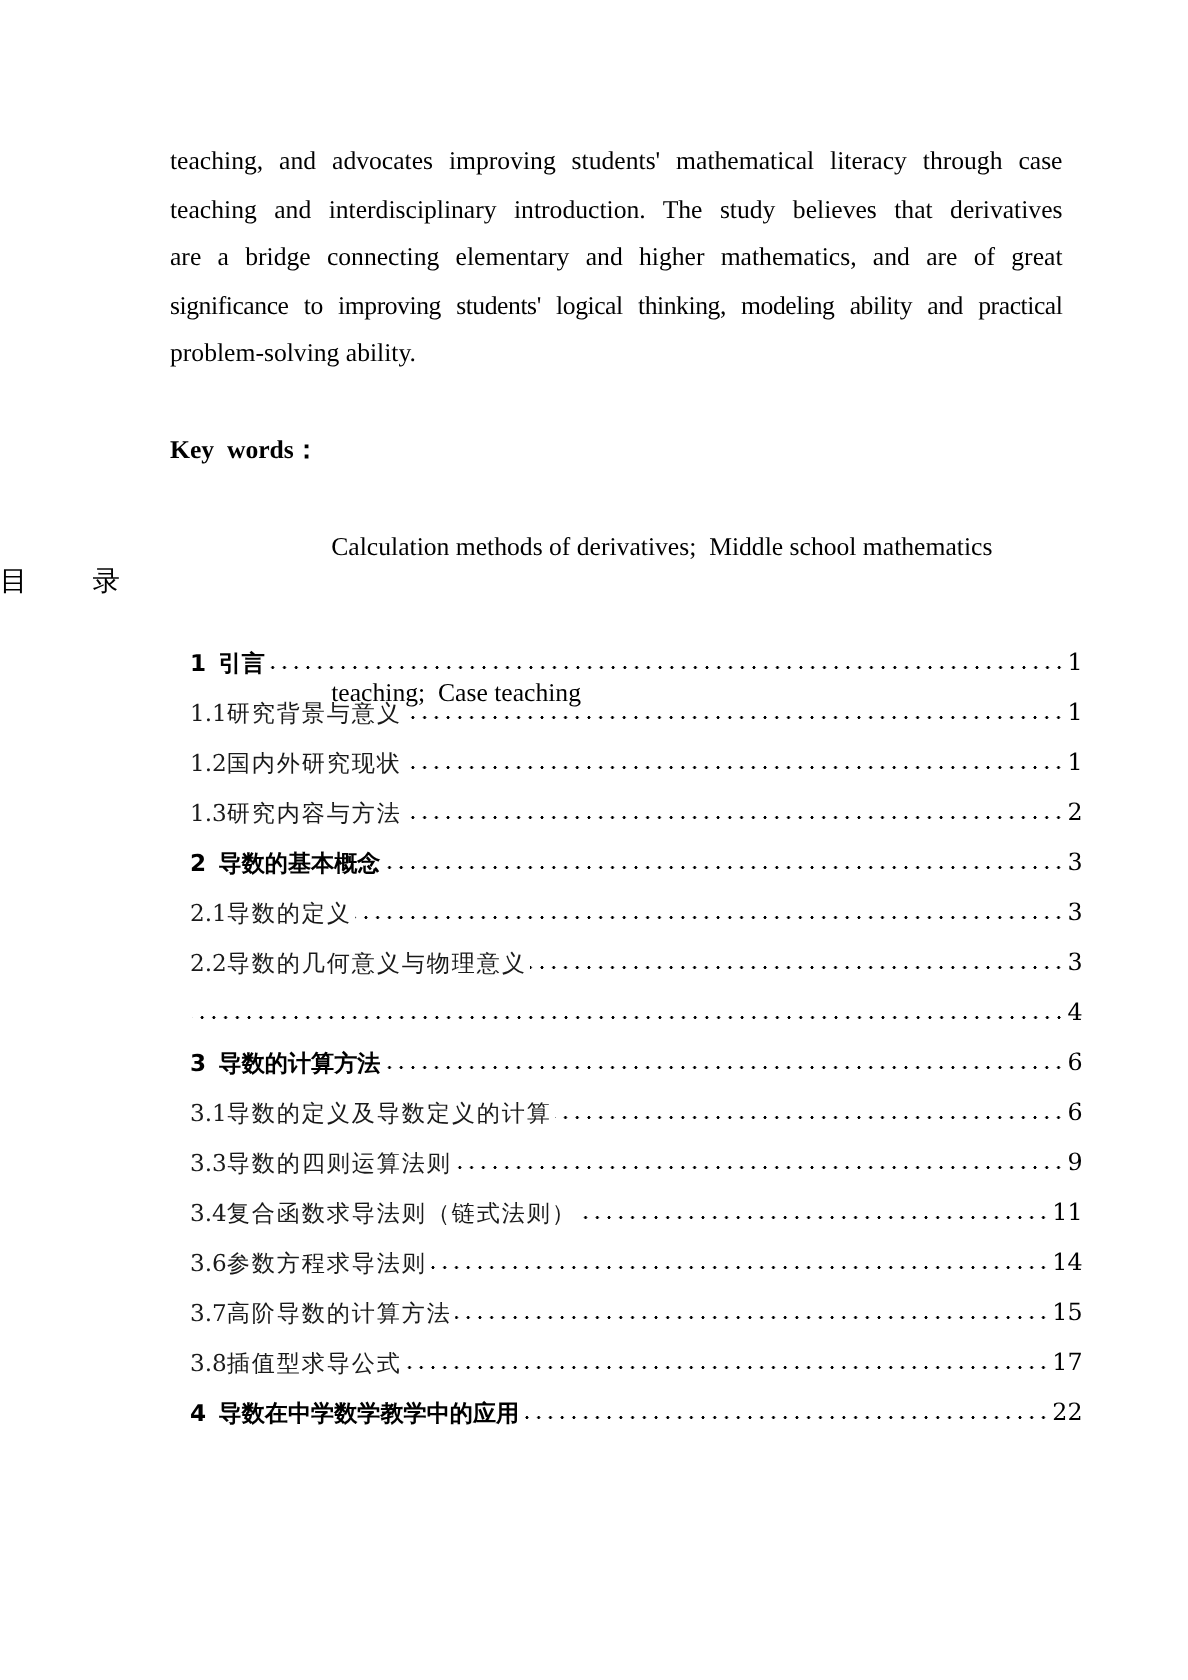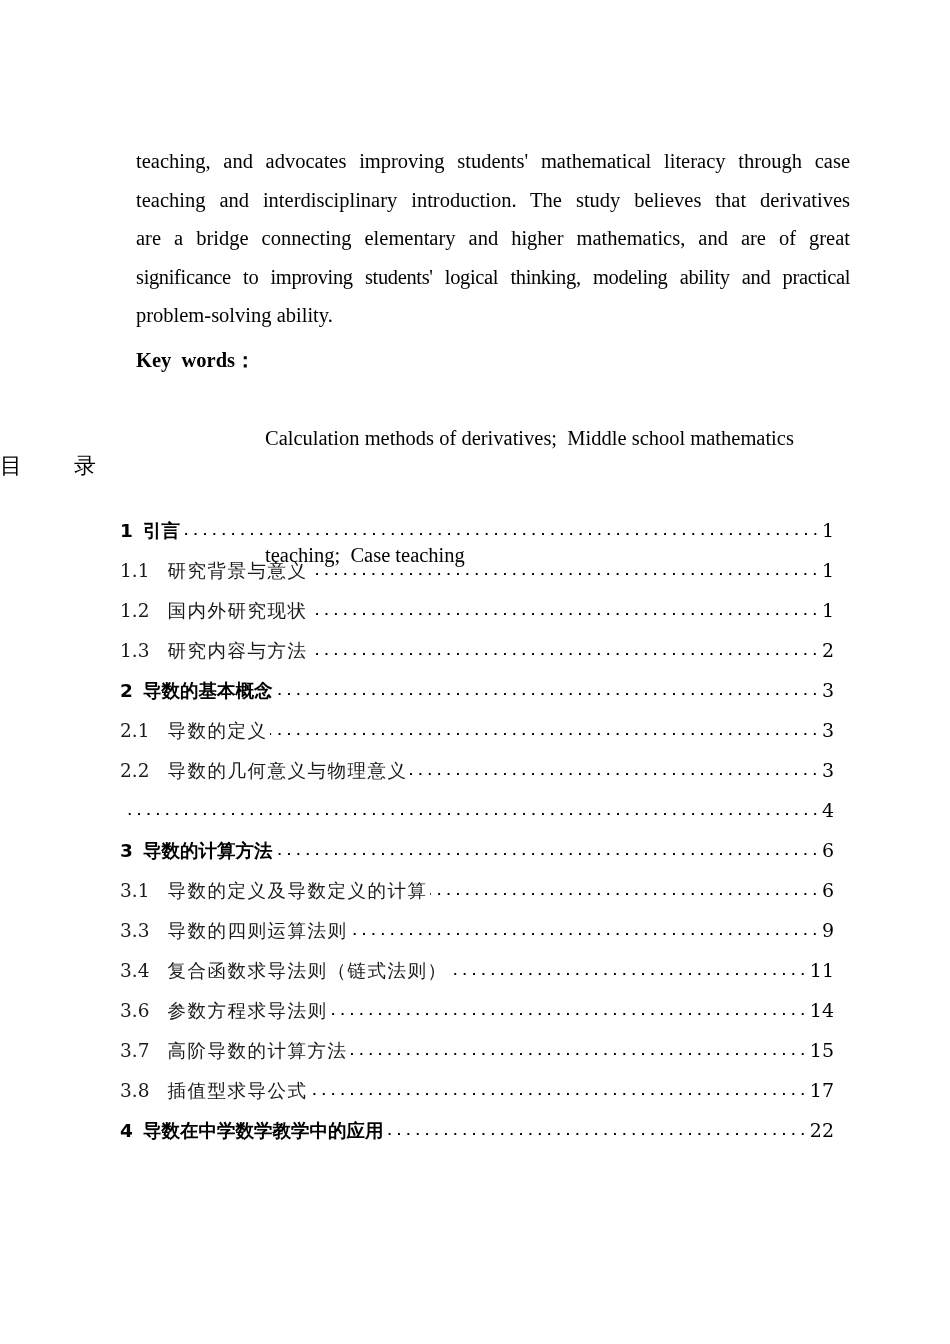--- a/index.html
+++ b/index.html
@@ -2,21 +2,21 @@
 <html><head>
 <meta charset="utf-8">
 <style>
   html, body { margin: 0; padding: 0; background: #ffffff; }
   body { width: 950px; height: 1344px; position: relative; overflow: hidden; color: #000; }
   .page { position: absolute; left: 0; top: 0; width: 950px; height: 1344px; background: #fff; }
 
   .abstract {
     position: absolute; left: 136px; top: 110px; width: 714px;
     font-family: "Liberation Serif", serif; font-size: 20.5px; line-height: 38.5px;
-    text-align: justify; text-align-last: left; margin-top: 32px;
+    text-align: justify; text-align-last: left;
   }
   .abstract .line { display: block; height: 38.5px; white-space: nowrap; text-align: justify; text-align-last: justify; }
   .abstract .line.last { text-align-last: left; }
   .abstract .line.tight { letter-spacing: -0.35px; word-spacing: -1.4px; }
 
   .keywords {
     position: absolute; left: 136px; top: 341px; width: 714px;
     font-family: "Liberation Serif", serif; font-size: 20.5px; line-height: 39px;
   }
   .kw-label { position: absolute; left: 0; top: 0; font-weight: bold; white-space: pre; text-align: center; }
@@ -24,31 +24,31 @@
   .kw-text .row { display: block; height: 39px; }
 
   .toc-title {
     position: absolute; left: 0; top: 448px; width: 950px; text-align: left;
     font-family: "DejaVu Sans", sans-serif; font-size: 22px; line-height: 36px;
     letter-spacing: 0;
   }
   .toc-title span { display: inline-block; }
   .toc-title .gap { width: 52px; }
 
-  .toc { position: absolute; left: 120px; top: 510px; width: 714px; }
+  .toc { position: absolute; left: 152px; top: 510px; width: 714px; }
   .toc-row {
     position: relative; height: 40px; display: flex; align-items: center;
     font-size: 19.5px; white-space: nowrap;
   }
   .toc-row .entry { flex: 0 0 auto; padding-right: 1px; }
   .toc-row .num { display: inline-block; }
   .toc-row.lvl1 .entry { font-family: "DejaVu Sans", sans-serif; font-weight: bold; font-size: 18.5px; }
   .toc-row.lvl1 .num { margin-right: 10px; }
   .toc-row.lvl2 .entry { font-family: "DejaVu Serif", serif; font-size: 18.5px; color: #1a1a1a; letter-spacing: 1.5px; }
-  .toc-row.lvl2 .num { margin-right: 18px; letter-spacing: 0; }
+  .toc-row.lvl2 .num { margin-right: 0; letter-spacing: 0; }
   .toc-row .leader {
     flex: 1 1 auto; overflow: hidden; height: 20px; margin: 0 2px;
     position: relative; top: 4px;
     background-image: radial-gradient(circle, #000 1.1px, transparent 1.3px);
     background-size: 9.4px 20px; background-position: right center; background-repeat: repeat-x;
   }
   .toc-row .page-num {
     flex: 0 0 auto; font-family: "DejaVu Serif", serif; font-size: 19px;
     min-width: 12px; text-align: right;
   }

